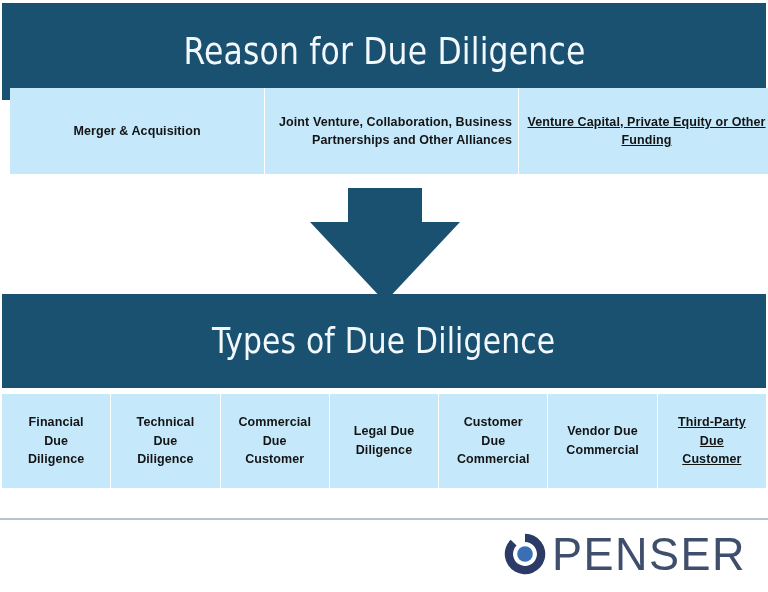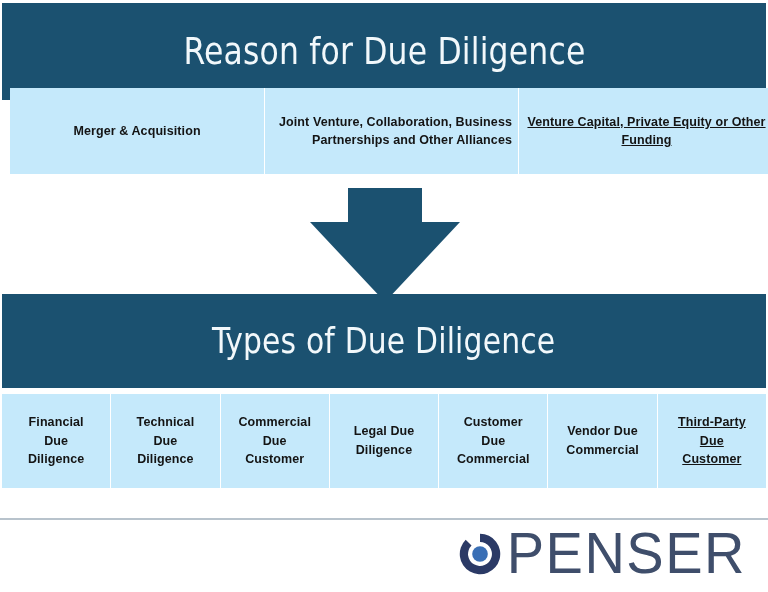--- a/index.html
+++ b/index.html
@@ -126,21 +126,21 @@
     display: flex;
     align-items: center;
     gap: 4px;
   }
   #brand-mark {
     width: 46px; height: 46px;
     flex: 0 0 auto;
   }
   #brand-wordmark {
     color: #3f4e6b;
-    font-size: 56px;
+    font-size: 45px;
     font-weight: 300;
     letter-spacing: 1.5px;
     line-height: 1;
     font-family: "Liberation Sans", sans-serif;
     transform: scaleY(1.02);
   }
 </style>
 </head>
 <body>
 

